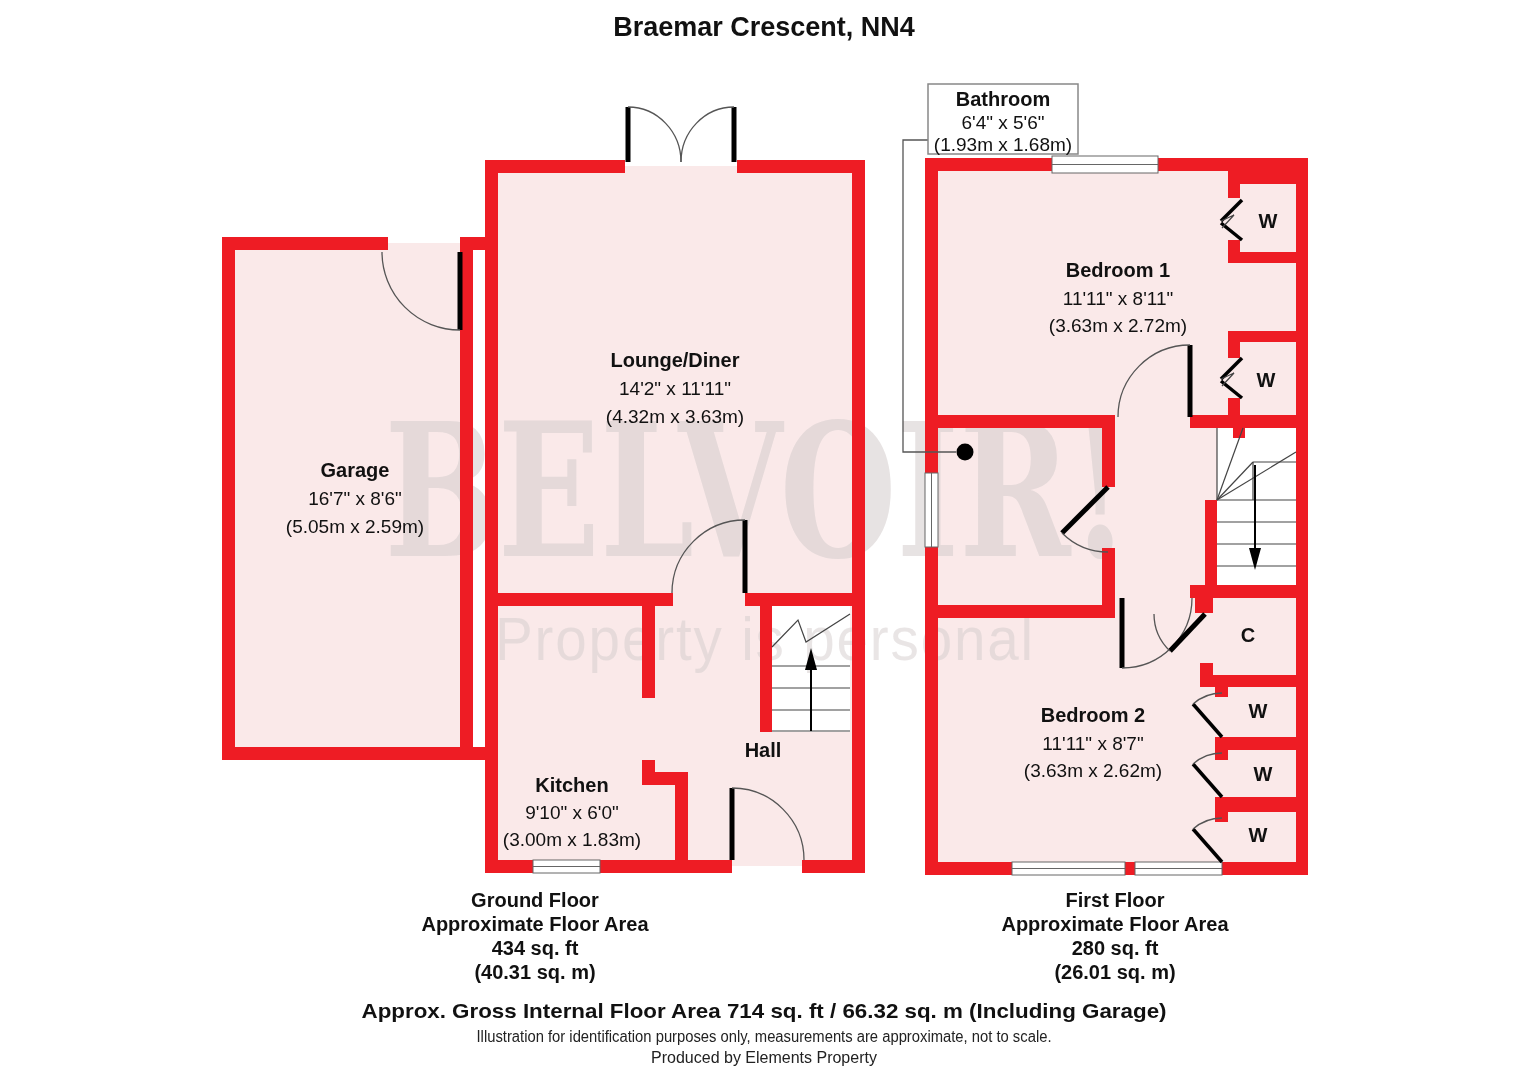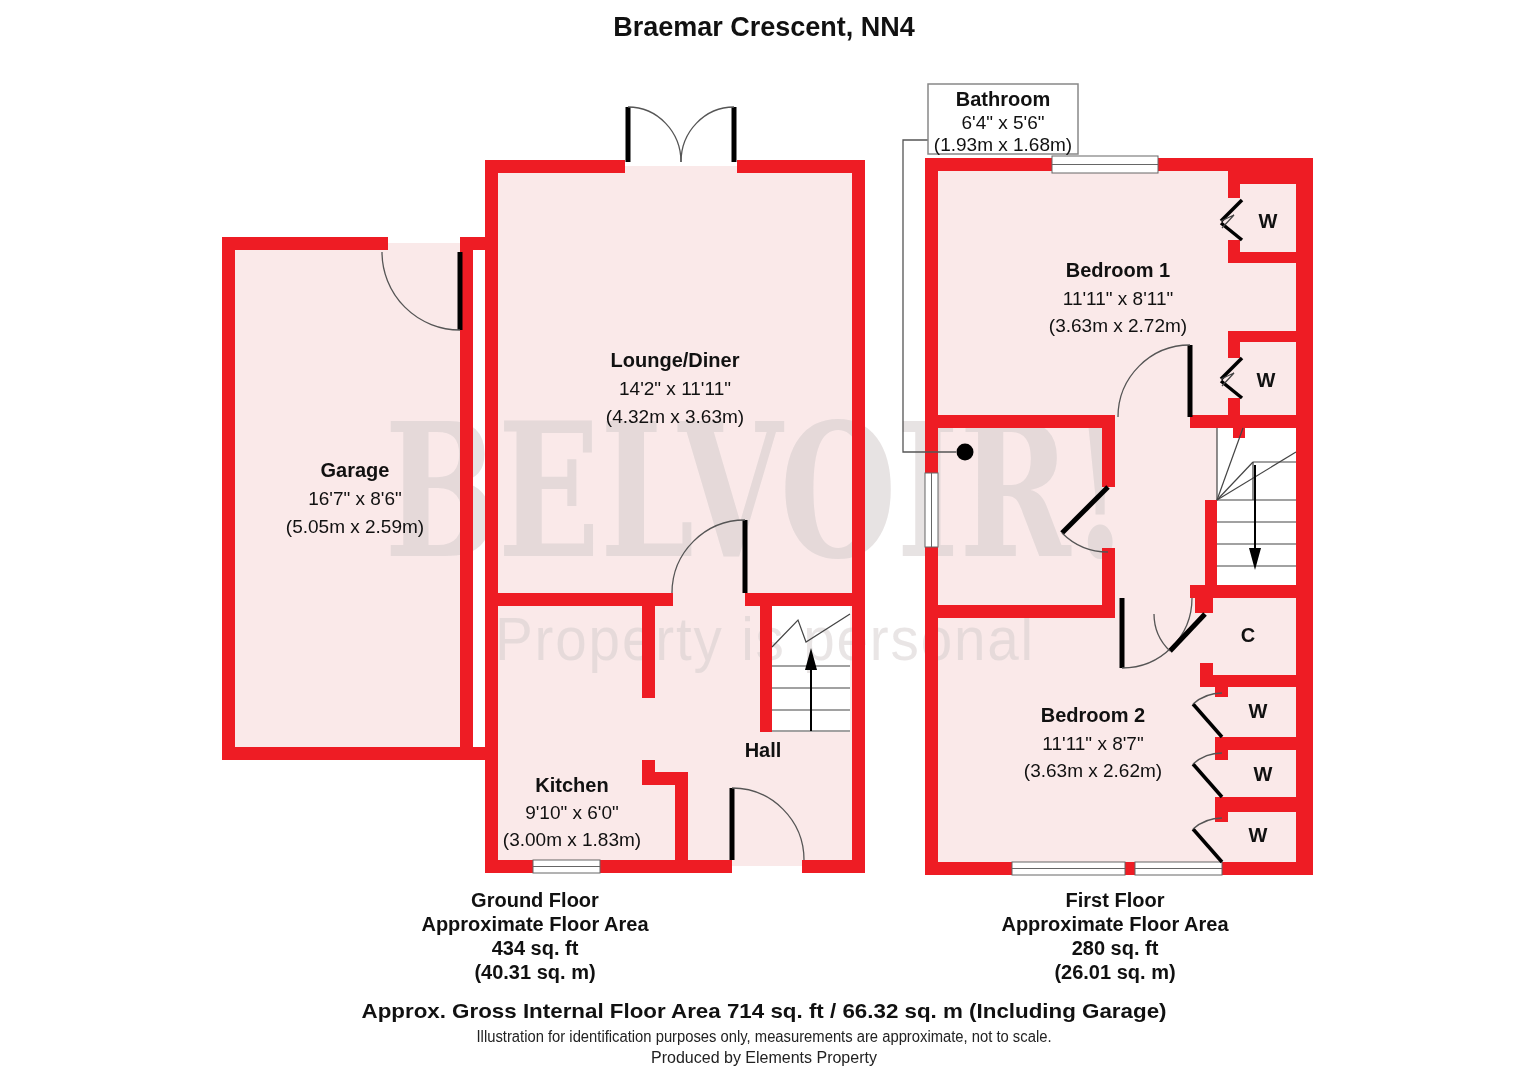--- a/index.html
+++ b/index.html
@@ -1,16 +1,16 @@
 <!DOCTYPE html>
 <html><head>
 <meta charset="utf-8">
 <style>
   html,body{margin:0;padding:0;background:#ffffff;}
-  .canvas{position:relative;width:1528px;height:1080px;background:#ffffff;overflow:hidden;}
+  .canvas{position:relative;width:1308px;height:1080px;background:#ffffff;overflow:hidden;}
   svg{display:block;}
   text{font-family:"Liberation Sans",sans-serif;fill:#111;}
   .wall{fill:#ee1c24;}
   .room{fill:#fae9e9;}
   .white{fill:#ffffff;}
   .leaf{stroke:#000;stroke-width:5;}
   .leaf-sm{stroke:#000;stroke-width:3.5;}
   .arc{fill:none;stroke:#555;stroke-width:1.3;}
   .thin{stroke:#444;stroke-width:1.2;fill:none;}
   .win{fill:#ffffff;stroke:#666;stroke-width:1;}

